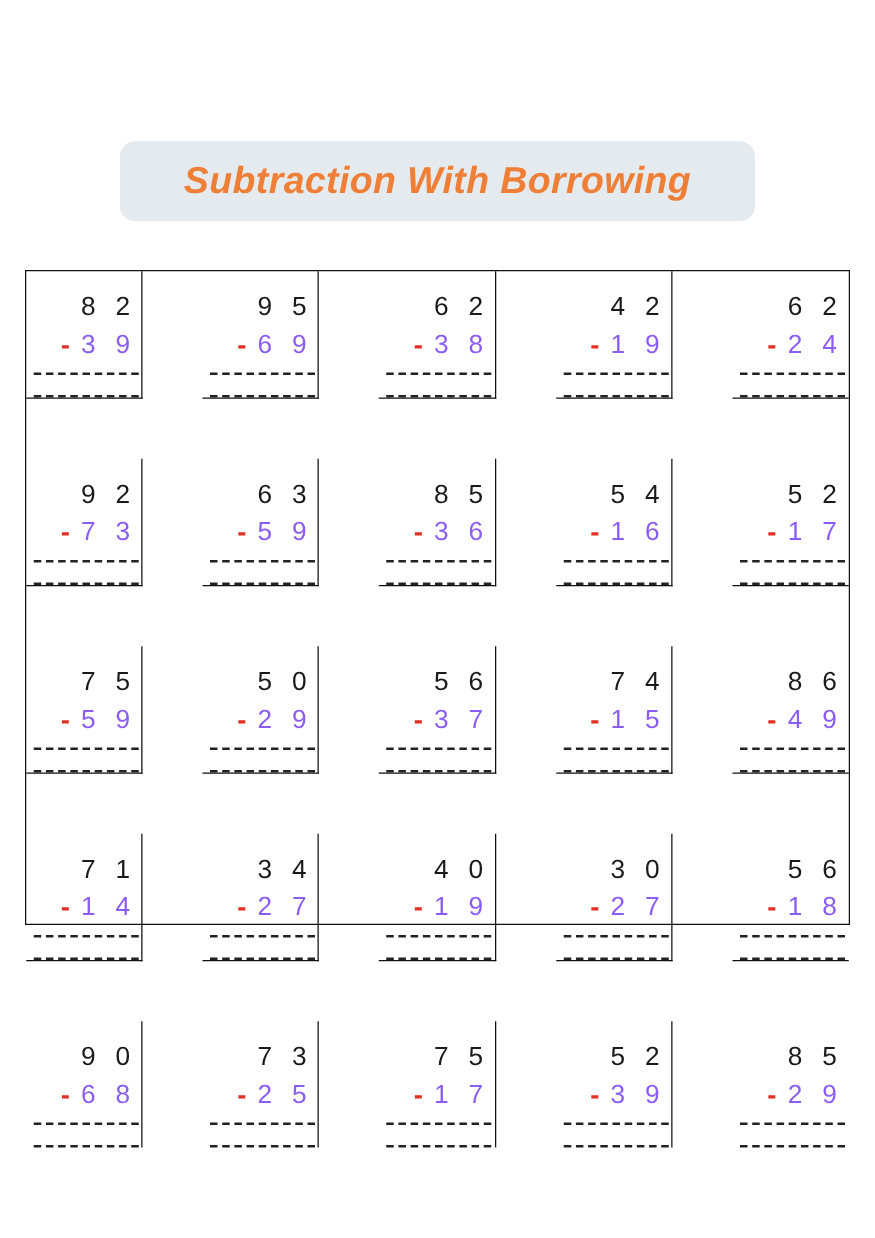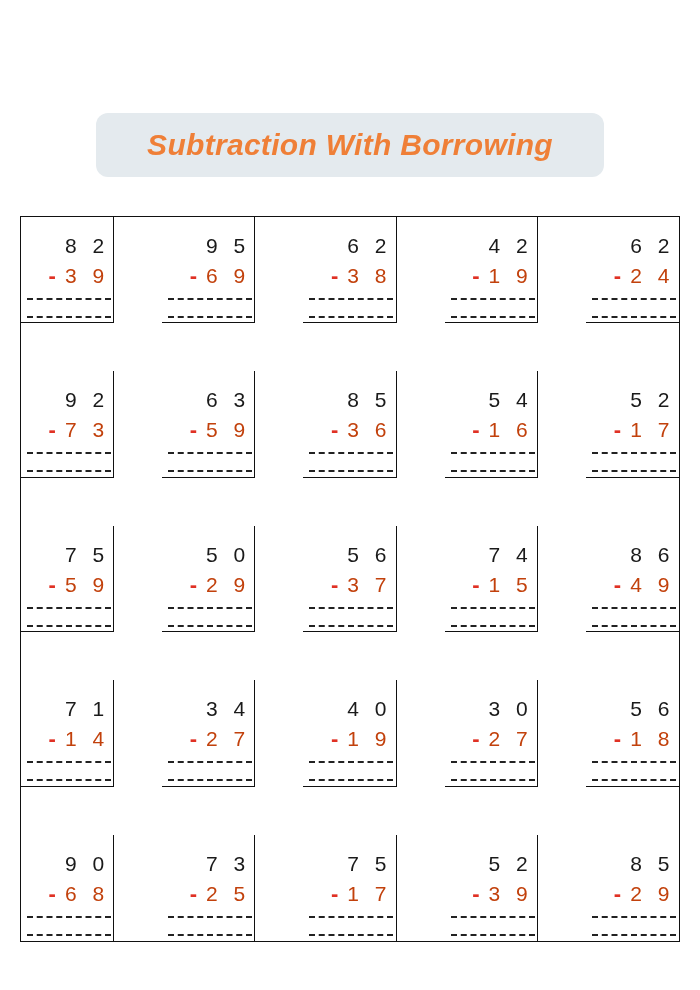--- a/index.html
+++ b/index.html
@@ -75,21 +75,21 @@
     letter-spacing: 0.3px;
     white-space: nowrap;
   }
 
   
   .grid {
     position: absolute;
     top: 216px;
     left: 20px;
     width: 660px;
-    height: 726px;
+    height: 524px;
     border: 1.6px solid #111111;
     box-sizing: border-box;
     display: grid;
     grid-template-columns: repeat(5, 1fr);
     grid-template-rows: repeat(5, 1fr);
     gap: 48px;
   }
   .cell {
     box-sizing: border-box;
     border-right: 1.6px solid #111111;
@@ -125,21 +125,21 @@
     padding-right: 2px;
     font-family: "Liberation Sans", sans-serif;
   }
   .minus {
     font-size: 22px;
     color: #e03124;
     font-weight: bold;
     margin-right: 9px;
     line-height: 1;
   }
-  .row-bottom .digits { color: #c2410c; }
+  .row-bottom .digits { color: #8b5cf6; }
 
   .answer-lines {
     width: 100%;
     margin-top: 7px;
   }
   .dline {
     border-top: 2px dashed #222222;
     width: 84px;
     margin-left: auto;
     margin-top: 0;

